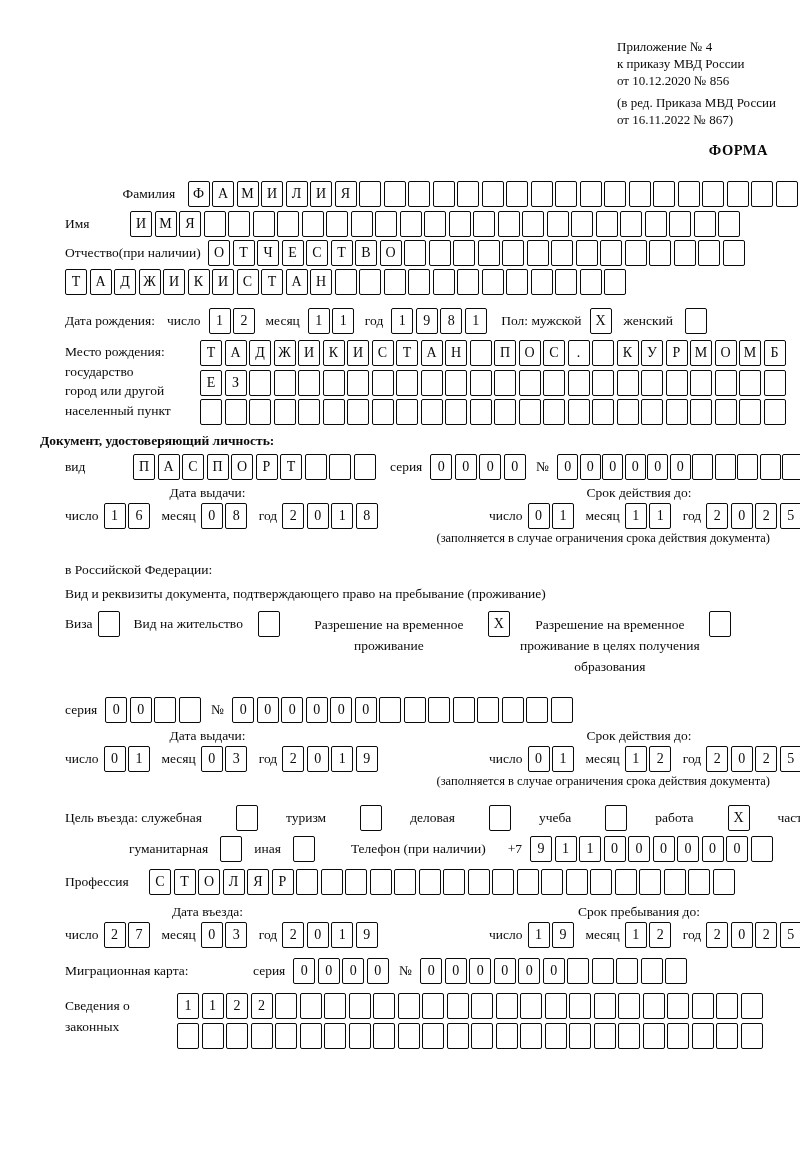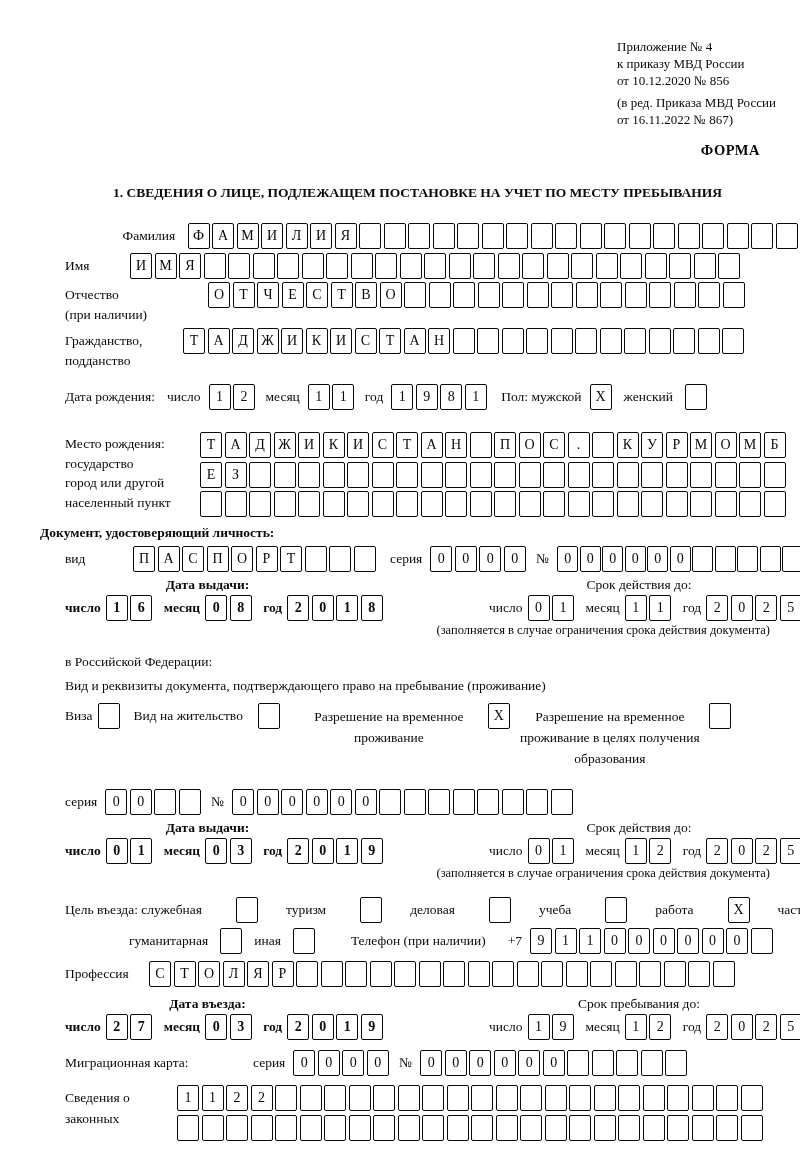--- a/index.html
+++ b/index.html
@@ -3,21 +3,21 @@
 <meta charset="utf-8">
 <style>
   html,body{margin:0;padding:0;background:#fff;}
   body{width:800px;height:1163px;overflow:hidden;color:#0a0a0a;
        font-family:"Liberation Serif","DejaVu Serif",serif;}
   .page{box-sizing:border-box;width:800px;height:1163px;padding:38px 0 0 65px;}
 
   
   .top-right{margin-left:552px;width:230px;font-size:13px;line-height:17px;}
   .amend{margin-top:5px;}
-  .form-label{margin-top:14px;padding-right:40px;text-align:right;
+  .form-label{margin-top:14px;padding-right:32px;text-align:right;
               font-weight:bold;font-size:14.5px;letter-spacing:.5px;}
   .title{margin-top:13px;margin-right:30px;text-align:center;font-weight:bold;
          font-size:15px;line-height:23px;}
   .blank-line{display:inline-block;width:56px;height:13px;
               border-bottom:2px solid #0a0a0a;margin-left:10px;}
   .sec-head{margin-top:26px;margin-left:-25px;margin-right:5px;text-align:center;
             font-weight:bold;font-size:13.5px;}
 
   .form-body{font-size:13.5px;}
   .row{display:flex;align-items:flex-start;}
@@ -26,43 +26,43 @@
   
   .cells{display:flex;flex:none;}
   .cell{box-sizing:border-box;flex:none;width:22px;height:26px;
         border:1.7px solid #0a0a0a;border-radius:2px;margin-right:2.5px;
         display:inline-flex;align-items:center;justify-content:center;
         font-size:14px;line-height:1;}
   .cells.tight .cell{width:21px;margin-right:1.5px;}
   .cb{margin-right:0;}
 
   .w{padding-top:5px;flex:none;}
-  .stack{display:flex;flex-direction:column;}
+  .stack{display:flex;flex-direction:row;}
 
   
   .r-surname{margin-top:22px;justify-content:flex-end;}
   .r-name{margin-top:4px;}
   .r-patr{margin-top:3px;}
   .r-cit{margin-top:3px;}
   .lbl-65{width:65px;}
   .lbl-143{width:143px;line-height:20px;padding-top:3px;}
   .lbl-118{width:118px;line-height:20px;padding-top:3px;}
   .r-birth{margin-top:13px;}
-  .bp-block{margin-top:22px;}
+  .bp-block{margin-top:6px;}
   .bp-labels{width:135px;line-height:19.5px;padding-top:2px;flex:none;}
   .bp-cells .cells{margin-bottom:3.5px;}
   .doc-head{margin-top:4px;margin-left:-25px;text-align:left;font-weight:bold;font-size:13.5px;}
   .r-vid{margin-top:5px;}
   .lbl-68{width:68px;}
   .sp12{margin-left:12px;}
   .sp8{margin-left:8px;}
   .mr8{margin-right:8px;}
 
   .dates-grid{display:flex;margin-top:5px;}
-  .d-left{width:398px;flex:none;font-weight:bold;}
+  .d-left{width:398px;flex:none;}
   .d-right{flex:1;padding-left:26px;}
   .dates-head{font-size:13.5px;}
   .d-left .dates-head{width:285px;text-align:center;}
   .d-right .dates-head{width:300px;text-align:center;}
   .date-line{display:flex;margin-top:2px;}
   .date-line .w{margin-right:5px;}
   .date-line .cells{margin-right:9px;}
   .note{margin-top:2px;padding-right:30px;text-align:right;font-size:12.5px;}
 
   .intro{margin-top:12px;line-height:24px;}
@@ -93,21 +93,20 @@
     <div>от 10.12.2020 № 856</div>
     <div class="amend">
       <div>(в ред. Приказа МВД России</div>
       <div>от 16.11.2022 № 867)</div>
     </div>
   </div>
 
   <div class="form-label">ФОРМА</div>
 
 
-  <div class="sec-head">1. СВЕДЕНИЯ О ЛИЦЕ, ПОДЛЕЖАЩЕМ ПОСТАНОВКЕ НА УЧЕТ ПО МЕСТУ ПРЕБЫВАНИЯ</div>
 
   <div class="form-body">
 
     <div class="row r-surname">
       <span class="lbl lbl-65">Фамилия</span>
       <span class="cells">
           <span class="cell">Ф</span>
           <span class="cell">А</span>
           <span class="cell">М</span>
           <span class="cell">И</span>
@@ -191,24 +190,20 @@
           <span class="cell"></span>
           <span class="cell"></span>
           <span class="cell"></span>
           <span class="cell"></span>
           <span class="cell"></span>
           <span class="cell"></span>
         </span>
     </div>
 
     <div class="row r-cit">
-      <span class="lbl-118 stack">
-        <span>Гражданство,</span>
-        <span>подданство</span>
-      </span>
       <span class="cells">
           <span class="cell">Т</span>
           <span class="cell">А</span>
           <span class="cell">Д</span>
           <span class="cell">Ж</span>
           <span class="cell">И</span>
           <span class="cell">К</span>
           <span class="cell">И</span>
           <span class="cell">С</span>
           <span class="cell">Т</span>

